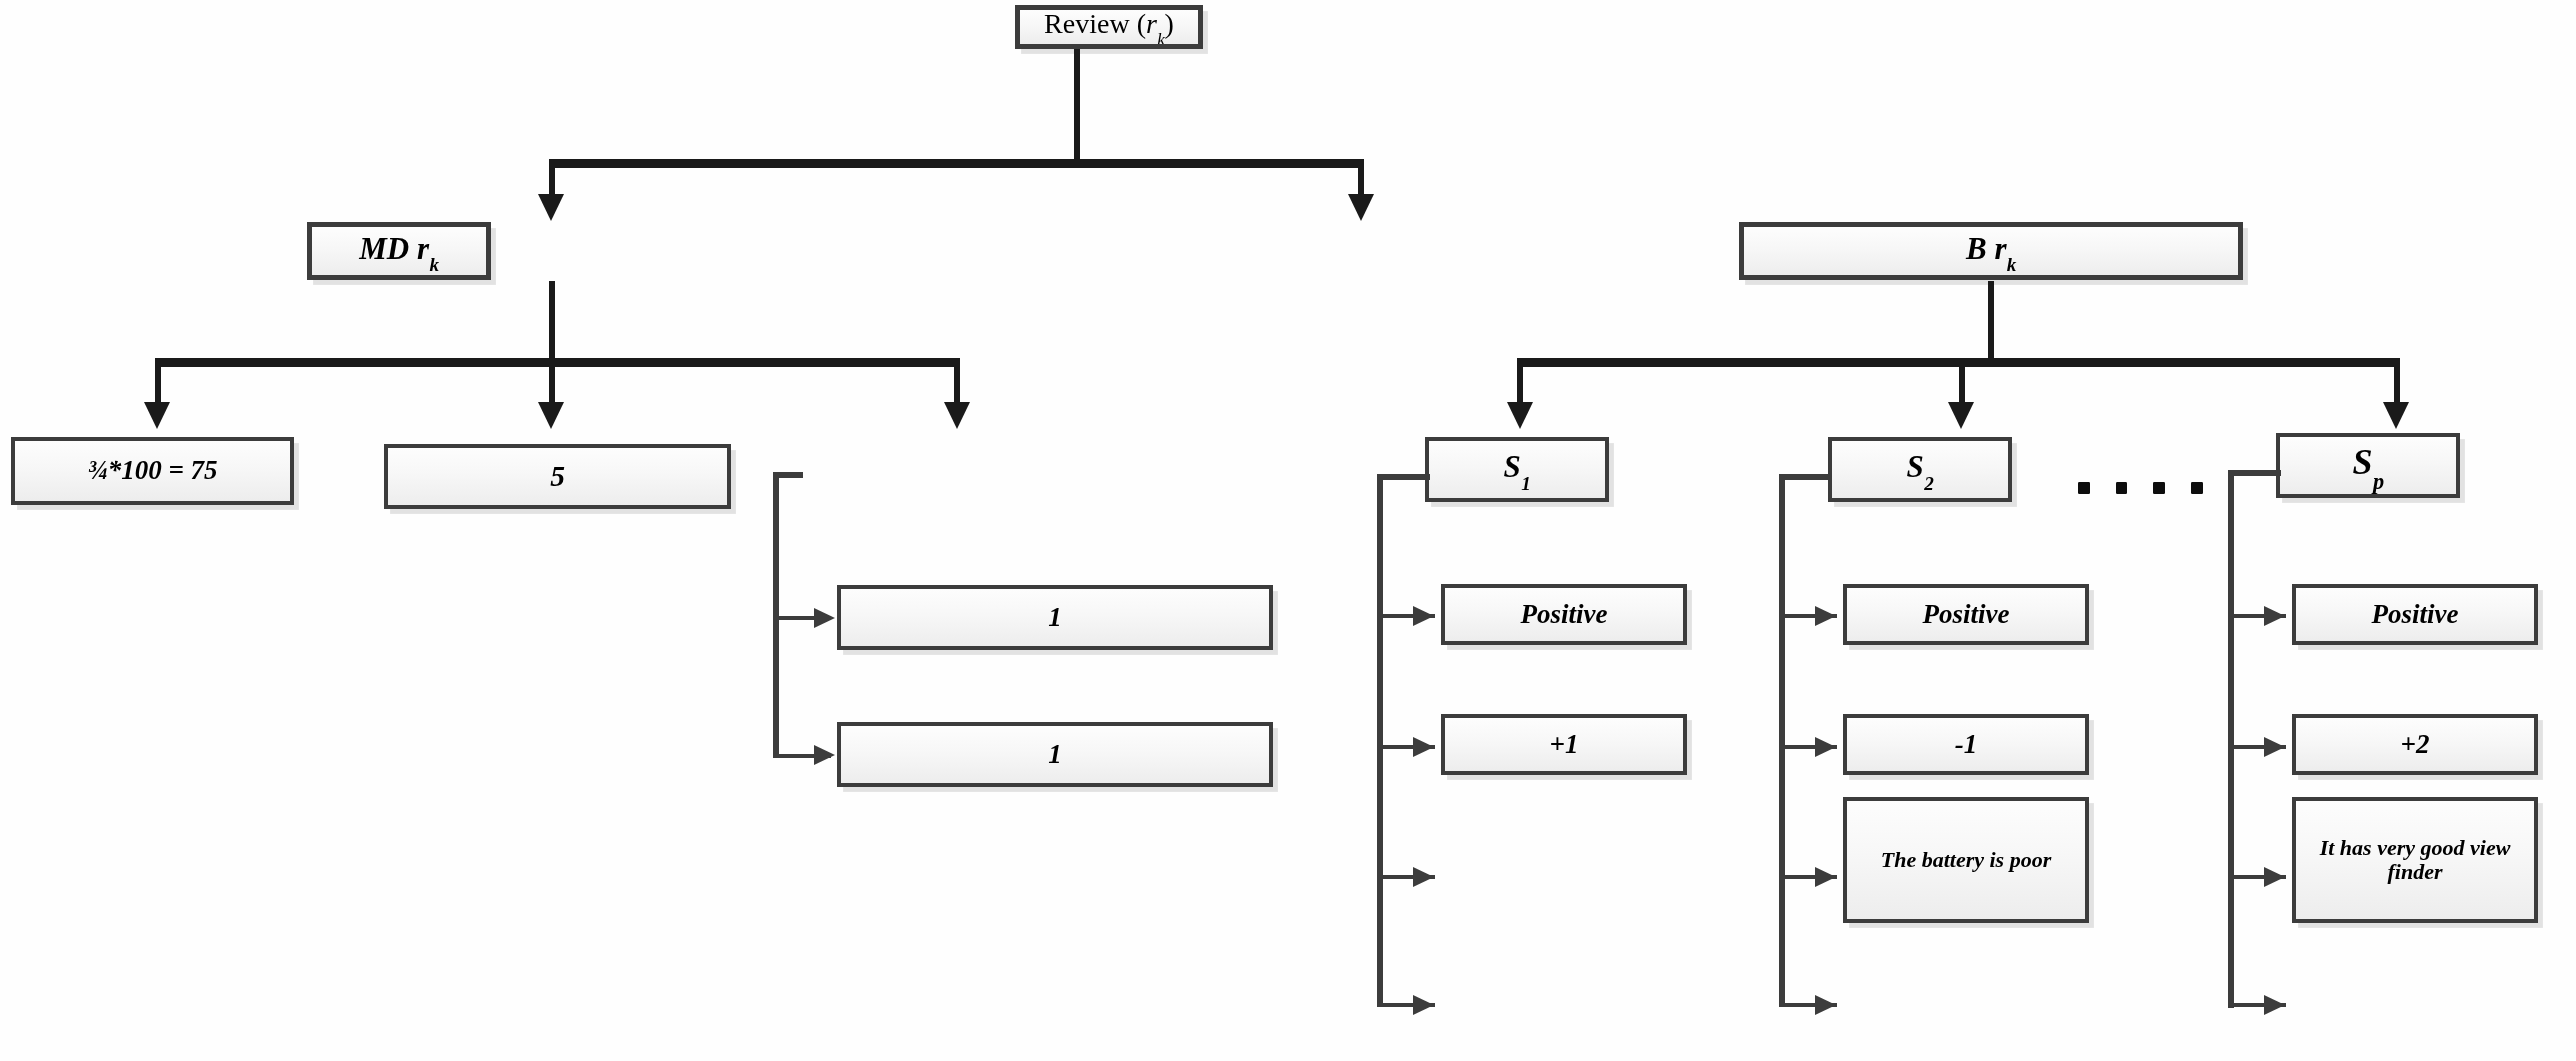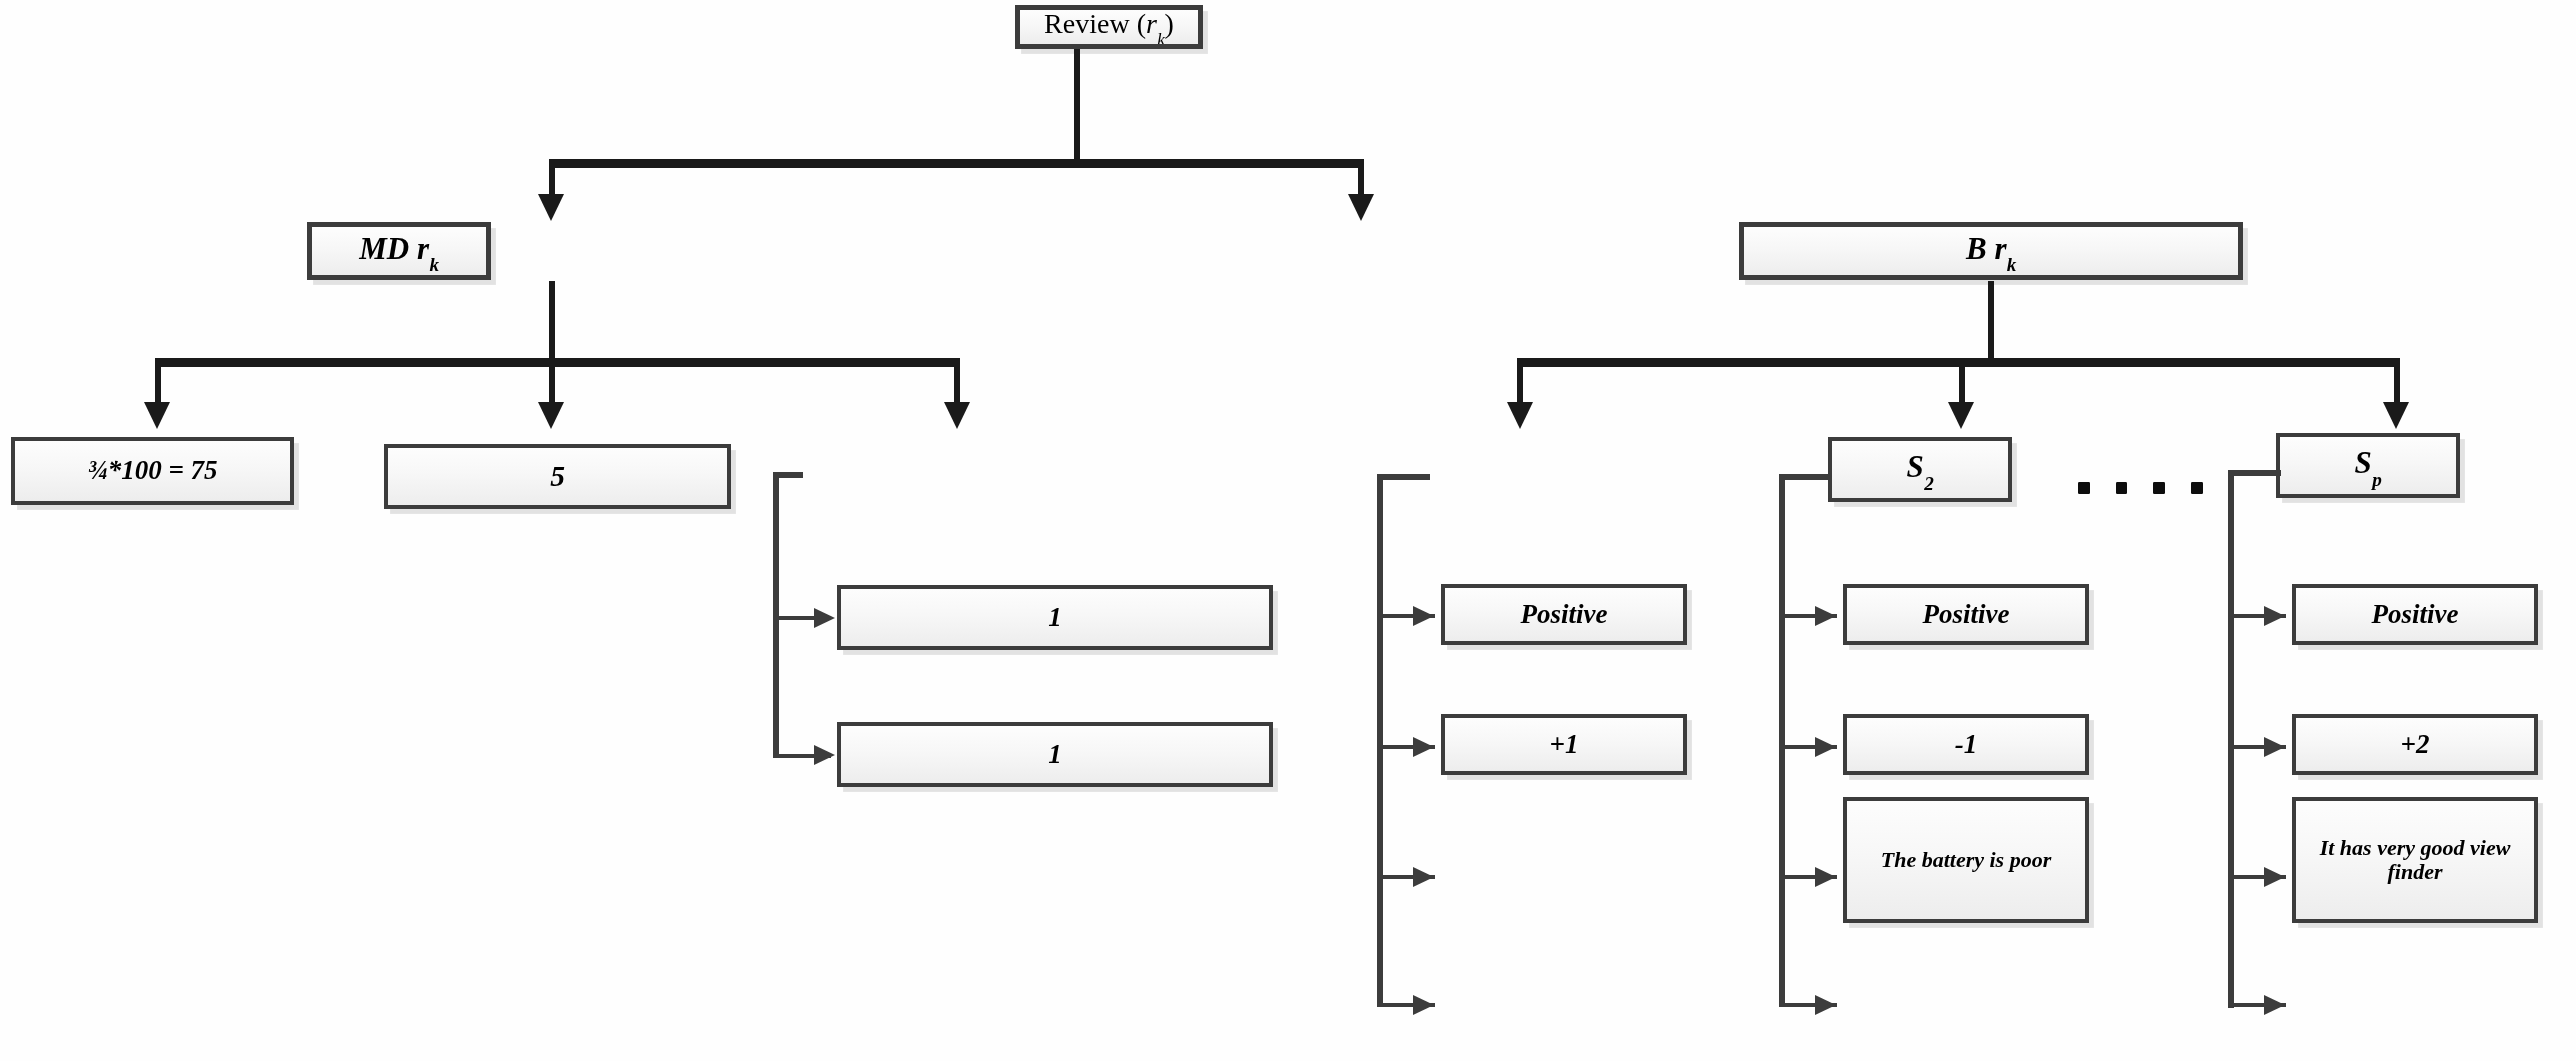--- a/index.html
+++ b/index.html
@@ -179,20 +179,23 @@
 
   <div class="vline" style="left:1517px; top:358px; width:5.5px; height:48px;"></div>
   <div class="bigarrow" style="left:1507px; top:402px;"></div>
 
   <div class="vline" style="left:1959px; top:358px; width:5.5px; height:48px;"></div>
   <div class="bigarrow" style="left:1948px; top:402px;"></div>
 
   <div class="vline" style="left:2394px; top:358px; width:5.5px; height:48px;"></div>
   <div class="bigarrow" style="left:2383px; top:402px;"></div>
 
+  <div class="node" style="left:1425px; top:437px; width:184px; height:65px; font-size:31px;">
+    <span><span>S</span><span class="sub">1</span></span>
+  </div>
   <div class="thin-v" style="left:1377px; top:474px; width:5.5px; height:533px;"></div>
   <div class="thin-h" style="left:1377px; top:474px; width:53px; height:5.5px;"></div>
 
   <div class="thin-h" style="left:1377px; top:614px; width:58px; height:4.3px;"></div>
   <div class="thin-arrow" style="left:1413px; top:606px;"></div>
   <div class="node" style="left:1441px; top:584px; width:246px; height:61px; font-size:27px;">
     <span>Positive</span>
   </div>
 
   <div class="thin-h" style="left:1377px; top:745px; width:58px; height:4.3px;"></div>
@@ -234,21 +237,21 @@
   <div class="thin-h" style="left:1779px; top:1003px; width:58px; height:4.3px;"></div>
   <div class="thin-arrow" style="left:1815px; top:995px;"></div>
 
   <div class="dots" style="left:2078px; top:482px;">
     <span></span>
     <span></span>
     <span></span>
     <span></span>
   </div>
 
-  <div class="node" style="left:2276px; top:433px; width:184px; height:65px; font-size:31px;">
+  <div class="node" style="left:2276px; top:433px; width:184px; height:65px; font-size:36px;">
     <span><span>S</span><span class="sub">p</span></span>
   </div>
   <div class="thin-v" style="left:2228px; top:470px; width:5.5px; height:538px;"></div>
   <div class="thin-h" style="left:2228px; top:470px; width:53px; height:5.5px;"></div>
 
   <div class="thin-h" style="left:2228px; top:614px; width:58px; height:4.3px;"></div>
   <div class="thin-arrow" style="left:2264px; top:606px;"></div>
   <div class="node" style="left:2292px; top:584px; width:246px; height:61px; font-size:27px;">
     <span>Positive</span>
   </div>

